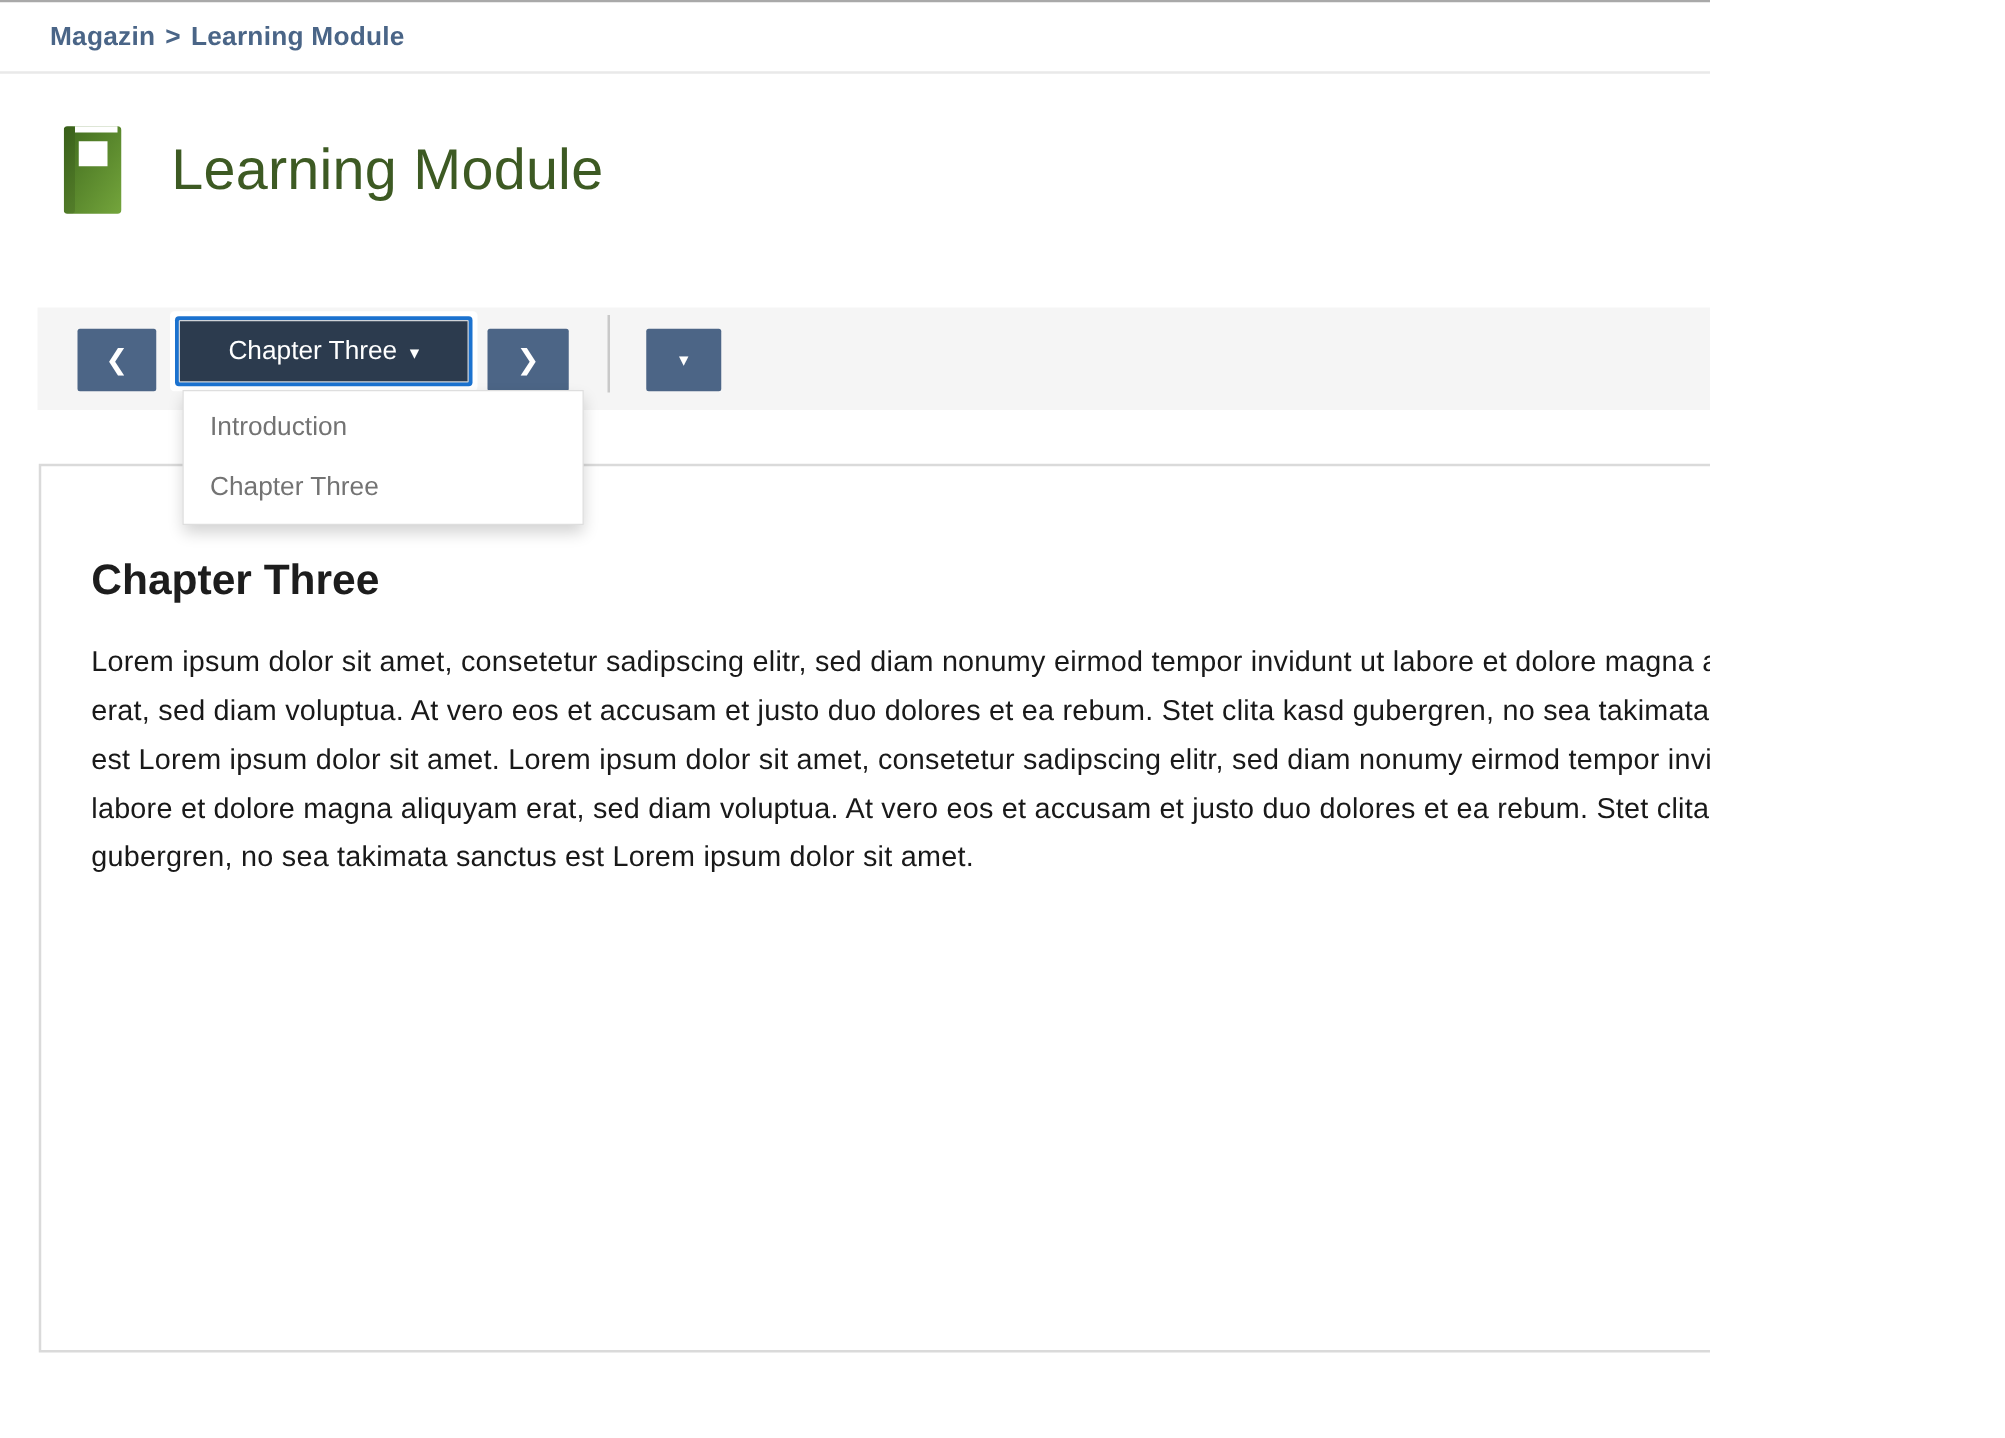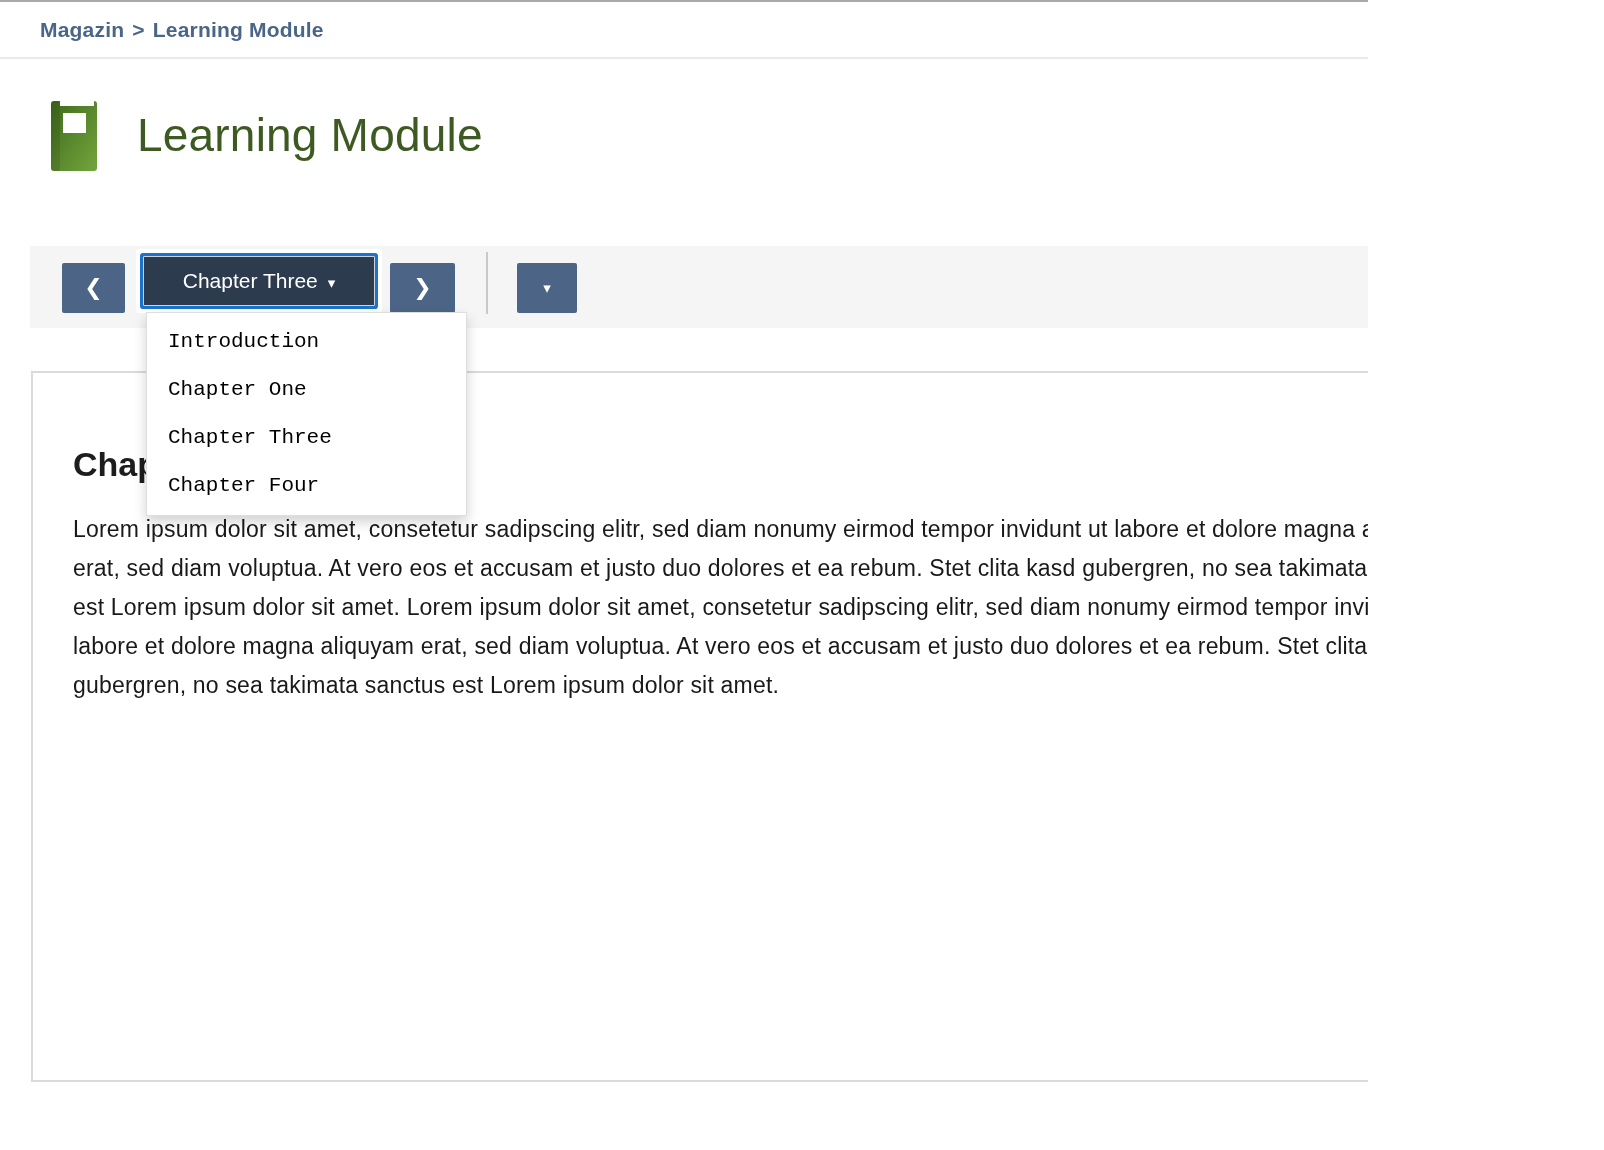--- a/index.html
+++ b/index.html
@@ -57,22 +57,22 @@
     box-shadow:0 0 0 3px #1b72cf, 0 0 0 7px #ffffff;
   }
 
   
   .dropdown-menu {
     position:absolute; left:146px; top:312px; width:321px; z-index:20;
     background:#ffffff; border:1px solid rgba(0,0,0,0.13); list-style:none;
     padding:5px 0; box-shadow:0 6px 12px rgba(0,0,0,0.18);
   }
   .dropdown-item {
-    height:48px; line-height:48px; padding-left:21px; font-size:21px; color:#000000;
-    cursor:pointer; white-space:nowrap;font-family:Liberation Mono, monospace;
+    height:48px; line-height:48px; padding-left:21px; font-size:21px; color:#737373;
+    cursor:pointer; white-space:nowrap;
   }
 
   
   .content-panel {
     position:absolute; left:31px; top:371px; width:1537px; height:711px;
     background:#ffffff; border:2px solid #dadada;
   }
   .content-heading {
     margin:72px 0 0 40px; font-size:34px; font-weight:700; color:#1d1d1d;
   }
@@ -126,22 +126,20 @@
       <span>❯</span>
     </button>
     <div class="toolbar-divider"></div>
     <button class="nav-btn nav-caret">
       <span>▾</span>
     </button>
   </div>
 
   <ul class="dropdown-menu">
       <li class="dropdown-item">Introduction</li>
-      <li class="dropdown-item">Chapter One</li>
       <li class="dropdown-item">Chapter Three</li>
-      <li class="dropdown-item">Chapter Four</li>
     </ul>
 
   <div class="content-panel">
     <h2 class="content-heading">Chapter Three</h2>
     <p class="content-paragraph">Lorem ipsum dolor sit amet, consetetur sadipscing elitr, sed diam nonumy eirmod tempor invidunt ut labore et dolore magna aliquyam erat, sed diam voluptua. At vero eos et accusam et justo duo dolores et ea rebum. Stet clita kasd gubergren, no sea takimata sanctus est Lorem ipsum dolor sit amet. Lorem ipsum dolor sit amet, consetetur sadipscing elitr, sed diam nonumy eirmod tempor invidunt ut labore et dolore magna aliquyam erat, sed diam voluptua. At vero eos et accusam et justo duo dolores et ea rebum. Stet clita kasd gubergren, no sea takimata sanctus est Lorem ipsum dolor sit amet.</p>
   </div>
 </div>
 
 </body></html>

